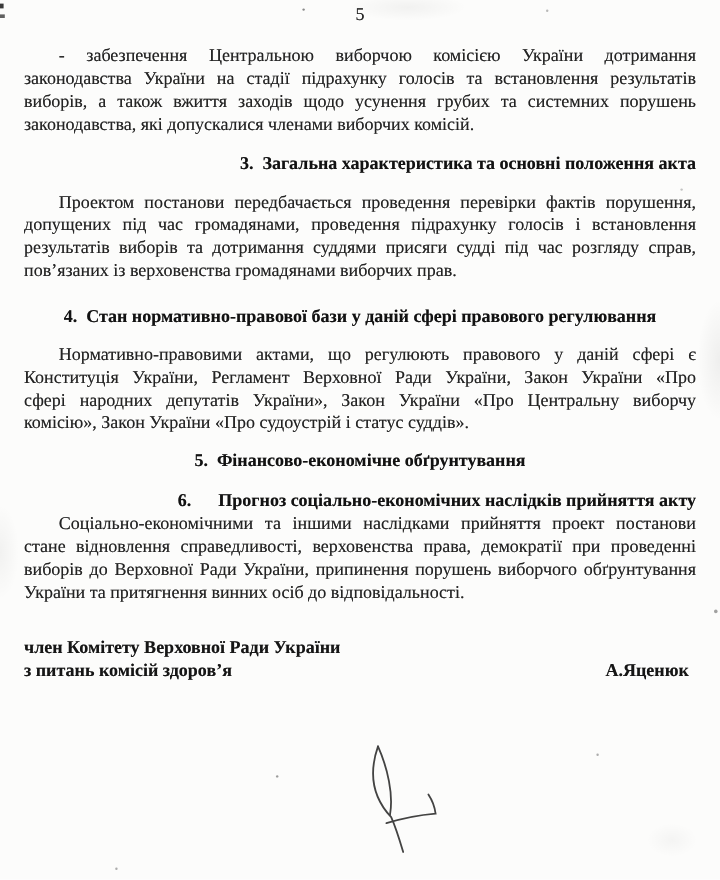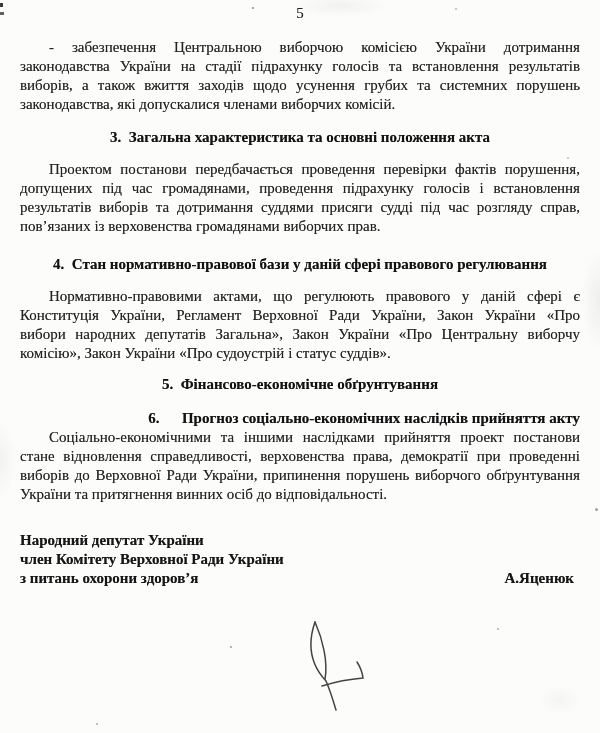--- a/index.html
+++ b/index.html
@@ -42,21 +42,21 @@
   .ln { text-align: justify; text-align-last: justify; }
   .ln.last { text-align-last: left; }
   .ln.ind { text-indent: 29px; }
 
   .hd {
     font-weight: bold;
     color: #121212;
     text-align: center;
     white-space: pre-wrap;
   }
-  .h-3 { margin-top: 14px; }
+  .h-3 { margin-top: 14px; text-align: right; }
   .h-4 { margin-top: 19px; }
   .h-5 { margin-top: 12px; }
   .h-6 { margin-top: 15px; text-align: right; padding-left: 34px; }
 
   .p-intro { margin-top: 15px; }
   .p-3  { margin-top: 13px; }
   .p-4a { margin-top: 13px; }
   .p-4b { margin-top: 0; }
   .p-5  { margin-top: 15px; }
   .p-6  { margin-top: 0; }
@@ -125,42 +125,41 @@
       <div class="ln">допущених під час громадянами, проведення підрахунку голосів і встановлення</div>
       <div class="ln">результатів виборів та дотримання суддями присяги судді під час розгляду справ,</div>
       <div class="ln last">пов’язаних із верховенства громадянами виборчих прав.</div>
     </div>
 
     <div class="hd h-4">4.&nbsp; Стан нормативно-правової бази у даній сфері правового регулювання</div>
 
     <div class="p-4a">
       <div class="ln ind">Нормативно-правовими актами, що регулюють правового у даній сфері є</div>
       <div class="ln">Конституція України, Регламент Верховної Ради України, Закон України «Про</div>
-      <div class="ln">вибори народних депутатів Загальна», Закон України «Про Центральну виборчу</div>
+      <div class="ln">сфері народних депутатів України», Закон України «Про Центральну виборчу</div>
       <div class="ln last">комісію», Закон України «Про судоустрій і статус суддів».</div>
     </div>
 
 
     <div class="hd h-5">5.&nbsp; Фінансово-економічне обґрунтування</div>
 
 
     <div class="hd h-6">6.&nbsp;&nbsp;&nbsp;&nbsp;&nbsp; Прогноз соціально-економічних наслідків прийняття акту</div>
 
     <div class="p-6">
       <div class="ln ind">Соціально-економічними та іншими наслідками прийняття проект постанови</div>
       <div class="ln">стане відновлення справедливості, верховенства права, демократії при проведенні</div>
       <div class="ln">виборів до Верховної Ради України, припинення порушень виборчого обґрунтування</div>
       <div class="ln last">України та притягнення винних осіб до відповідальності.</div>
     </div>
 
     <div class="sig-row">
       <div class="sig-left">
-        <div>Народний депутат України</div>
         <div>член Комітету Верховної Ради України</div>
-        <div>з питань охорони здоров’я</div>
+        <div>з питань комісій здоров’я</div>
       </div>
       <div class="sig-name">А.Яценюк</div>
     </div>
 
   </div>
 
   <svg class="signature-svg" viewBox="0 0 150 125">
     <g fill="none" stroke="#2f2f2f" stroke-width="1.5" stroke-linecap="round" opacity="0.9">
       <path d="M 80 22 C 72 45 76 65 91 81 C 95 90 98 100 101 110"></path>
       <path d="M 80 22 C 88 40 93 62 90 79"></path>

